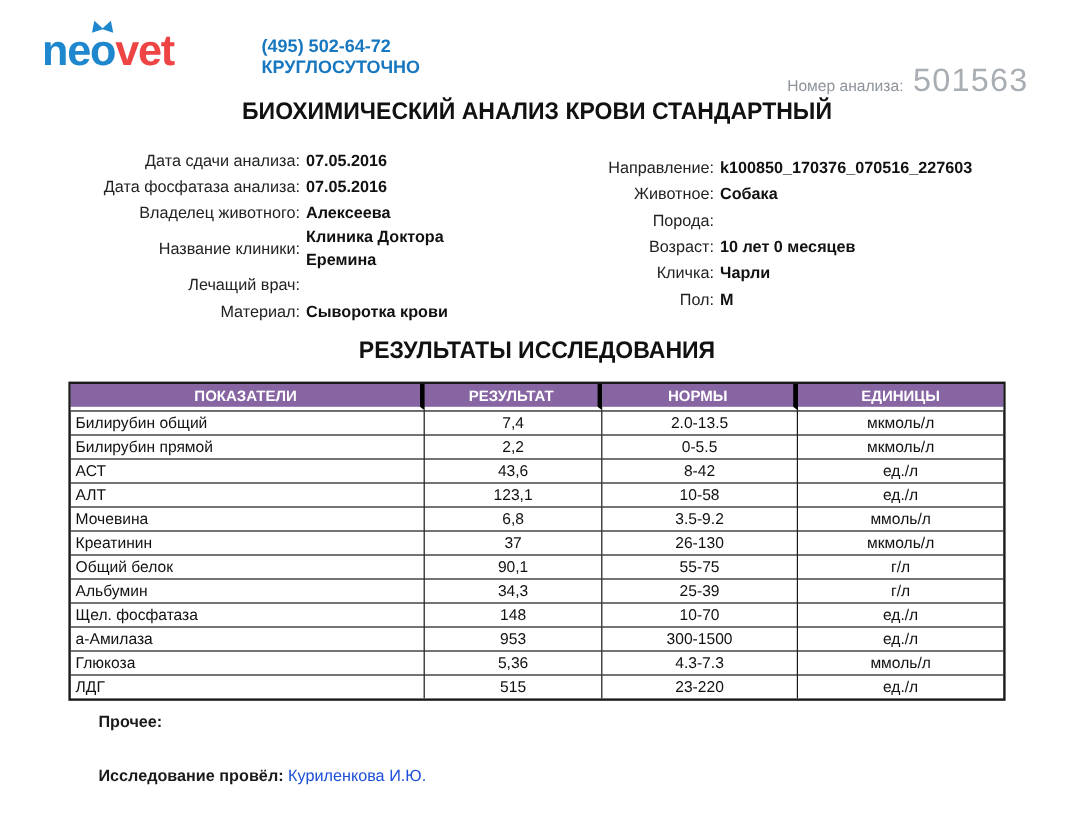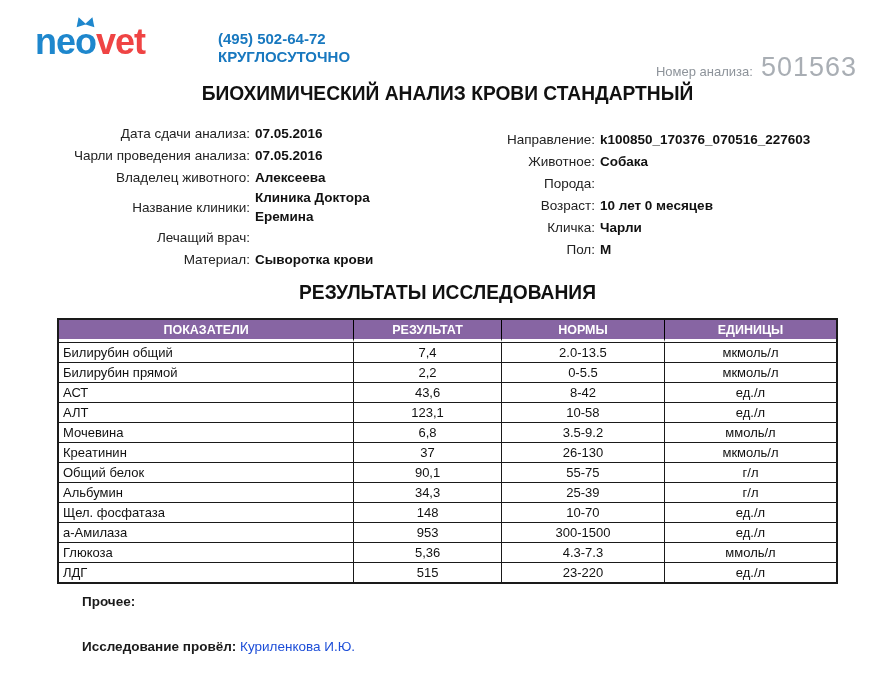--- a/index.html
+++ b/index.html
@@ -64,21 +64,21 @@
     position: absolute; left: 57px; top: 318px; width: 781px;
     border-collapse: separate; border-spacing: 0;
     border: 2px solid #1a1a1a;
     font-size: 13px;
   }
   .results-table th {
     background: #8765a3; color: #ffffff;
     font-size: 12.5px; font-weight: bold;
     height: 19px; padding: 0 2px;
     border-bottom: 3px solid #ffffff;
-    border-right: 1px solid #000000;
+    border-right: 4px solid #000000;
   }
   .results-table th:last-child { border-right: none; }
   .results-table td {
     height: 19px; padding: 0 4px;
     border-top: 1px solid #1a1a1a;
     border-right: 1px solid #1a1a1a;
     text-align: center; color: #111;
   }
   .results-table td:last-child { border-right: none; }
   .results-table td.cell-name { text-align: left; }
@@ -117,21 +117,21 @@
   <div class="doc-title">БИОХИМИЧЕСКИЙ АНАЛИЗ КРОВИ СТАНДАРТНЫЙ</div>
 
   <div class="info-left">
 
       <div class="info-row">
         <span class="info-label">Дата сдачи анализа:</span>
         <span class="info-value">07.05.2016</span>
       </div>
 
       <div class="info-row">
-        <span class="info-label">Чарли проведения анализа:</span>
+        <span class="info-label">Дата фосфатаза анализа:</span>
         <span class="info-value">07.05.2016</span>
       </div>
 
       <div class="info-row">
         <span class="info-label">Владелец животного:</span>
         <span class="info-value">Алексеева</span>
       </div>
 
       <div class="info-row">
         <span class="info-label">Название клиники:</span>

